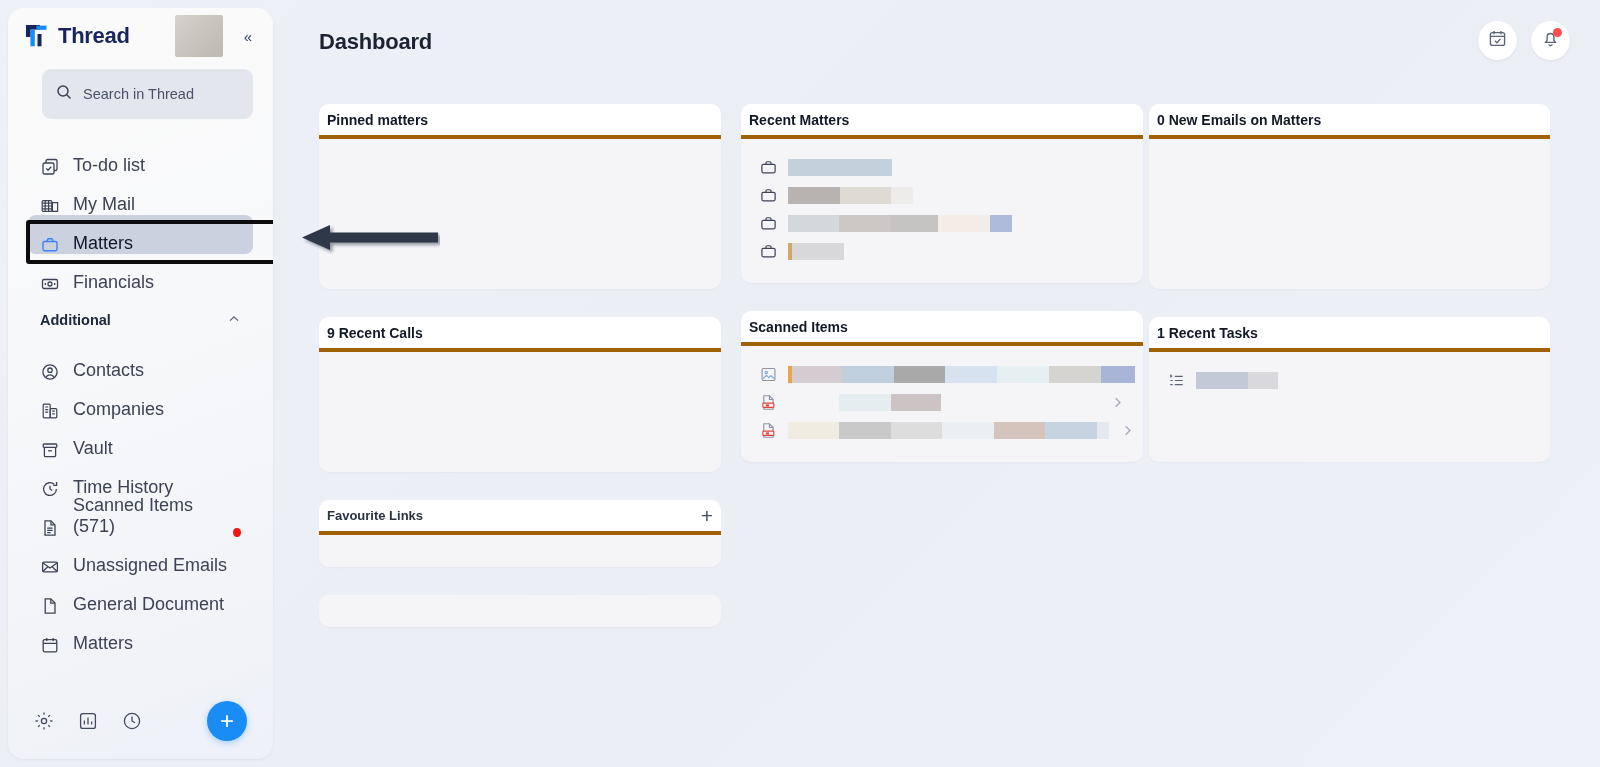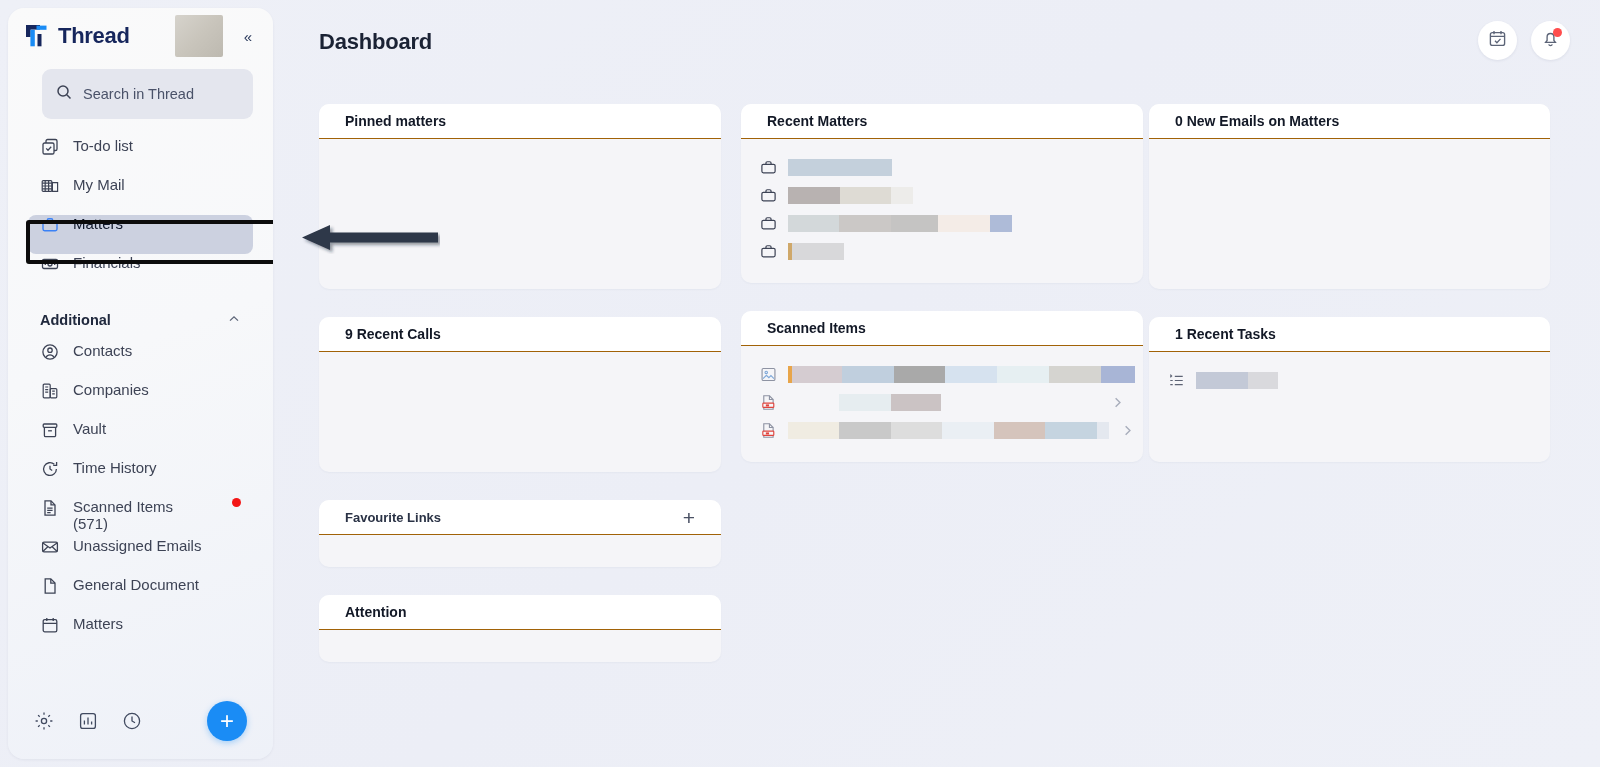--- a/index.html
+++ b/index.html
@@ -63,29 +63,29 @@
     gap: 11px; padding: 0 14px;
     cursor: text;
   }
   .search-box svg { flex: none; }
   .search-text { font-size: 14.5px; color: #4a5269; }
 
   .nav-list { margin-top: 18px; }
 
   .nav-item {
     position: relative;
-    display: flex; align-items: flex-start;
+    display: flex; align-items: flex-end;
     gap: 14px;
     height: 39px;
     margin: 0 20px 0 20px;
     padding: 0 12px;
     border-radius: 8px;
     cursor: pointer;
     color: #3d4355;
-    font-size: 15px;
+    font-size: 18px;
   }
   .nav-item .nav-ico { width: 19px; height: 19px; flex: none; display: flex; align-items: center; justify-content: center; }
   .nav-item.active {
     background: #ccd1e0;
     color: #0f172a;
   }
   .nav-item.active .nav-ico { color: #3b82f6; }
 
   .nav-annotation {
     position: absolute;
@@ -180,22 +180,22 @@
     background: #f5f5f8;
     border-radius: 10px;
     overflow: hidden;
     margin-bottom: 28px;
     box-shadow: 0 1px 2px rgba(30,40,80,.04);
   }
   .card-head {
     background: #ffffff;
     height: 35px;
     display: flex; align-items: center;
-    padding: 0 26px;
-    border-bottom: 1px solid #a16207;
+    padding: 0 8px;
+    border-bottom: 4px solid #a16207;
   }
   .card-title {
     font-size: 14px; font-weight: bold;
     color: #121826;
   }
   .card-title.light { font-weight: bold; font-size: 13px; color: #2a3245; }
   .card-head .plus {
     margin-left: auto;
     font-size: 21px; font-weight: 300; line-height: 1;
     color: #4a5164; cursor: pointer;
@@ -462,23 +462,20 @@
           <div class="card-body" style="min-height: 120px;"></div>
         </div>
         <div class="card">
           <div class="card-head">
             <span class="card-title light">Favourite Links</span>
             <span class="plus">+</span>
           </div>
           <div class="card-body" style="min-height: 26px;"></div>
         </div>
         <div class="card">
-          <div class="card-head">
-            <span class="card-title">Attention</span>
-          </div>
           <div class="card-body" style="min-height: 30px;"></div>
         </div>
       </div>
     <div class="grid-col" id="col-b">
         <div class="card">
           <div class="card-head">
             <span class="card-title">Recent Matters</span>
           </div>
           <div class="card-body" style="min-height: 128px;">
             <div class="row-item">

